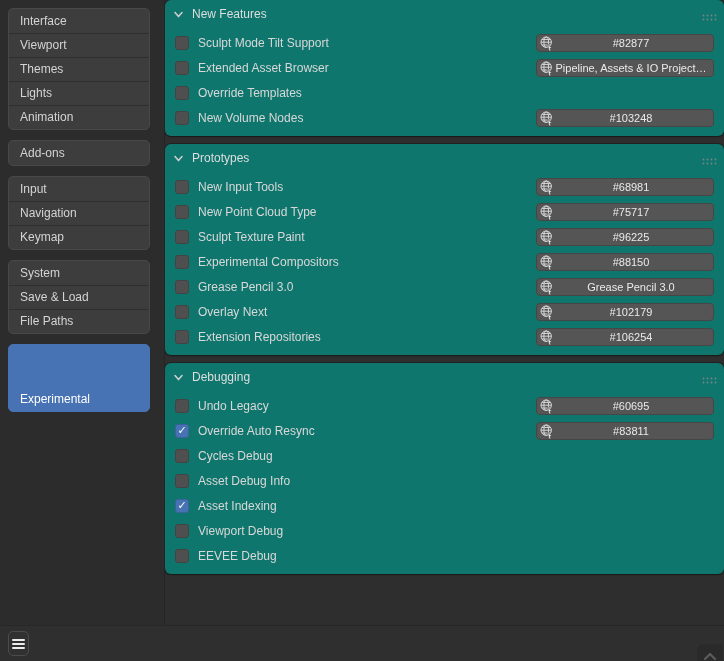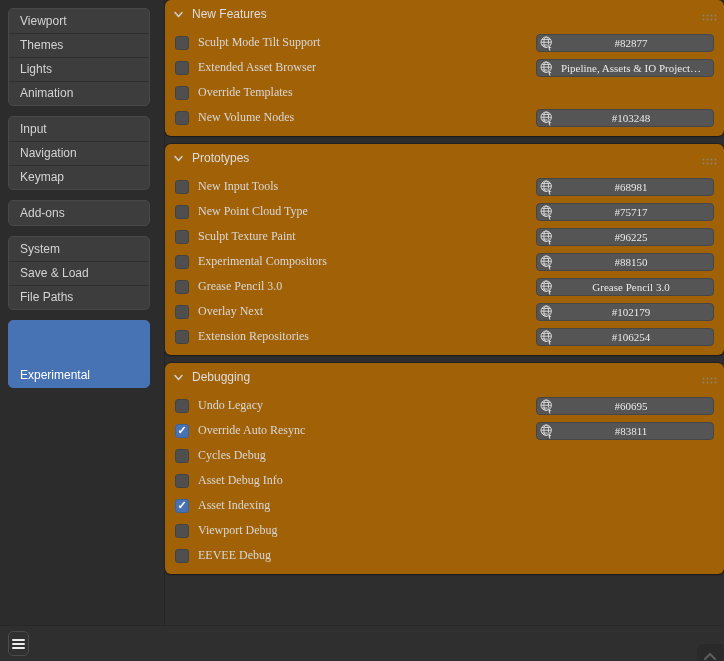--- a/index.html
+++ b/index.html
@@ -31,33 +31,33 @@
   .sitem.active { background:#4772b3; color:#ffffff;margin-top:42px; }
   .sgroup:has(.sitem.active){ background:#4772b3; border-color:#4772b3; }
 
   
   #content {
     position:absolute; left:165px; top:0; right:0; bottom:36px;
     background:#2e2e2e; display:flex; flex-direction:column; gap:8px;
     overflow:hidden;
   }
   .panel {
-    background:#a16207; border-radius:6px;
+    background:#0f766e; border-radius:6px;
     box-shadow:0 0 0 1px rgba(0,0,0,0.25), 0 1px 2px rgba(0,0,0,0.25);
     flex:0 0 auto;
   }
   .panel-header {
     height:26px; display:flex; align-items:center;
     padding:2px 8px 0 8px; position:relative;
   }
   .chev { display:inline-flex; width:12px; margin-right:7px; cursor:pointer; }
   .panel-title { font-size:12px; color:#dedede; cursor:pointer; }
   .grip { position:absolute; right:7px; top:7px; cursor:grab; opacity:.85; }
   .rows { padding:4px 10px 6px 10px; }
-  .row { height:25px; display:flex; align-items:center;font-family:Liberation Serif, serif; }
+  .row { height:25px; display:flex; align-items:center; }
   .checkbox {
     width:14px; height:14px; border-radius:3px; background:#4f4f4f;
     border:1px solid #434343; flex:0 0 auto; cursor:pointer;
     display:flex; align-items:center; justify-content:center;
   }
   .checkbox.checked { background:#4772b3; border-color:#3c629e; }
   .tick { display:none; color:#ffffff; font-size:11px; line-height:1; font-weight:bold;
           transform:translateY(-0.5px); }
   .checkbox.checked .tick { display:block; }
   .row-label { margin-left:9px; font-size:12px; color:#d8d8d8; white-space:nowrap; }
@@ -88,41 +88,42 @@
     background:#2a2a2a; border-top-left-radius:6px;
     display:flex; align-items:flex-end; justify-content:center; cursor:pointer;
   }
 </style>
 </head>
 <body>
 
 <div id="app">
   <nav id="sidebar">
   <div class="sgroup">
+  <button class="sitem">Interface</button>
 
   <button class="sitem">Viewport</button>
 
   <button class="sitem">Themes</button>
 
   <button class="sitem">Lights</button>
 
 
   <button class="sitem">Animation</button>
+</div>
+
+  <div class="sgroup">
+  <button class="sitem">Add-ons</button>
 </div>
 
   <div class="sgroup">
   <button class="sitem">Input</button>
 
   <button class="sitem">Navigation</button>
 
   <button class="sitem">Keymap</button>
-</div>
-
-  <div class="sgroup">
-  <button class="sitem">Add-ons</button>
 </div>
 
   <div class="sgroup">
   <button class="sitem">System</button>
 
   <button class="sitem">Save &amp; Load</button>
 
   <button class="sitem">File Paths</button>
 </div>
 

